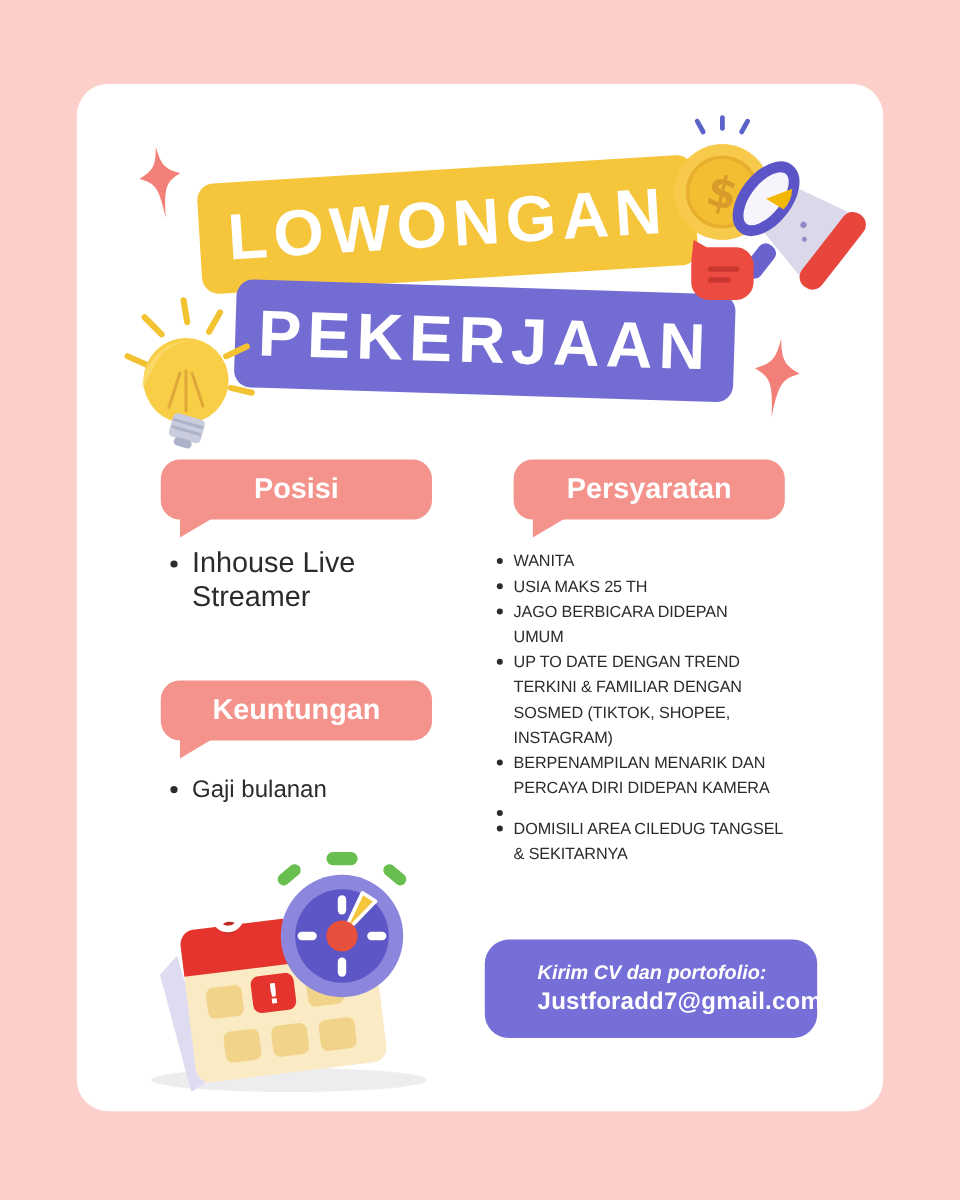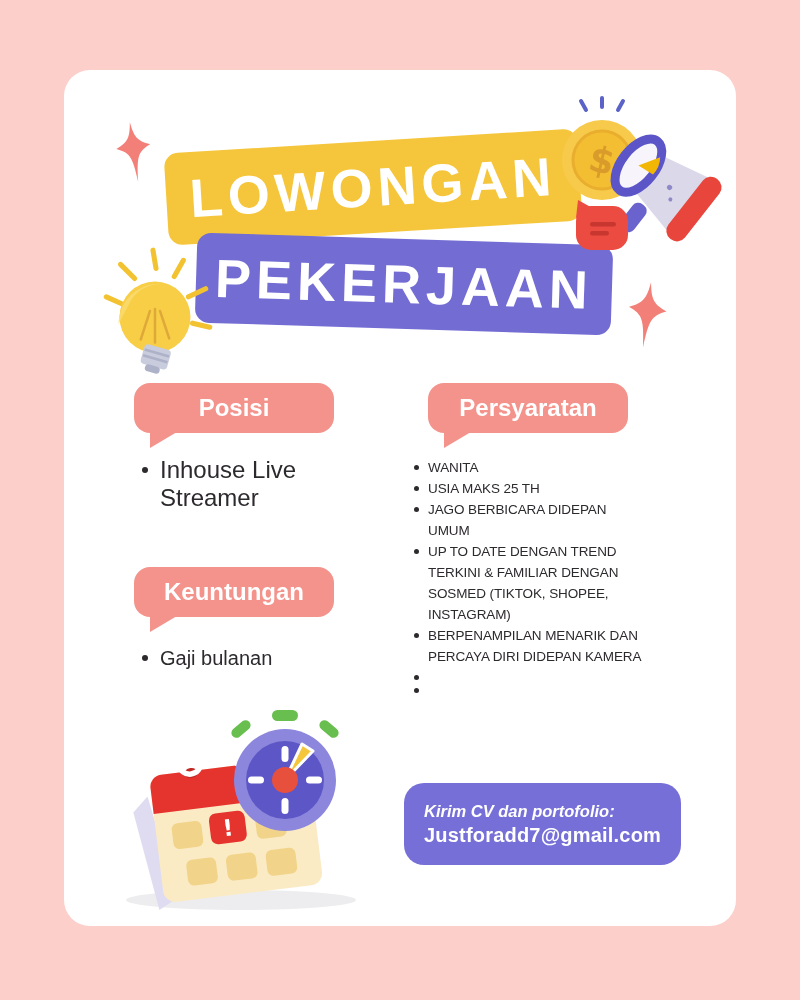--- a/index.html
+++ b/index.html
@@ -26,21 +26,21 @@
   .decor svg{display:block;overflow:visible;}
   .sparkle-left{left:112px;top:122px;z-index:1;}
   .sparkle-right{left:622px;top:282px;z-index:1;}
   .lightbulb{left:90px;top:238px;z-index:4;}
   .coin{left:556px;top:96px;z-index:4;}
   .megaphone{left:606px;top:126px;z-index:5;}
   .chat-bubble{left:570px;top:196px;z-index:6;}
   .calendar{left:106px;top:708px;z-index:1;}
   
   .bubble{
-    position:absolute;width:200px;height:50px;background:var(--pink);
+    position:absolute;width:226px;height:50px;background:var(--pink);
     border-radius:16px;display:flex;align-items:center;justify-content:center;
     color:#fff;font-weight:700;font-size:24px;z-index:2;
   }
   .bubble::after{
     content:"";position:absolute;left:16px;bottom:-15px;width:0;height:0;
     border-top:19px solid var(--pink);border-right:32px solid transparent;
   }
   .bubble-posisi{left:134px;top:383px;}
   .bubble-persyaratan{left:428px;top:383px;}
   .bubble-keuntungan{left:134px;top:567px;}
@@ -54,21 +54,21 @@
     flex:none;width:6px;height:6px;border-radius:50%;background:var(--ink);margin:11px 12px 0 0;
   }
   .list-requirements{left:414px;top:457px;width:264px;font-size:13.5px;line-height:21px;letter-spacing:-0.1px;}
   .list-requirements .dot{
     flex:none;width:5px;height:5px;border-radius:50%;background:var(--ink);margin:8px 9px 0 0;
   }
   
   .contact{
     position:absolute;left:404px;top:783px;width:277px;height:82px;
     background:var(--contact);border-radius:20px;color:#fff;
-    display:flex;flex-direction:column;justify-content:center;padding-left:20px;gap:3px;
+    display:flex;flex-direction:column;justify-content:center;padding-left:44px;gap:3px;
   }
   .contact .l1{font-style:italic;font-weight:600;font-size:16.5px;}
   .contact .l2{font-weight:800;font-size:20px;letter-spacing:0.2px;}
 </style>
 </head>
 <body>
 
 <div class="card"></div>
 
 <div class="decor sparkle-left">
@@ -192,20 +192,22 @@
     <li>
       <span class="dot"></span>
       <span class="txt">BERPENAMPILAN MENARIK DAN
 PERCAYA DIRI DIDEPAN KAMERA</span>
     </li>
     <li>
       <span class="dot"></span>
     </li>
     <li>
       <span class="dot"></span>
+      <span class="txt">DOMISILI AREA CILEDUG TANGSEL
+&amp; SEKITARNYA</span>
     </li>
   </ul>
 <ul class="plist list-benefits">
     <li>
       <span class="dot"></span>
       <span class="txt">Gaji bulanan</span>
     </li>
   </ul>
 
 <div class="decor calendar">

